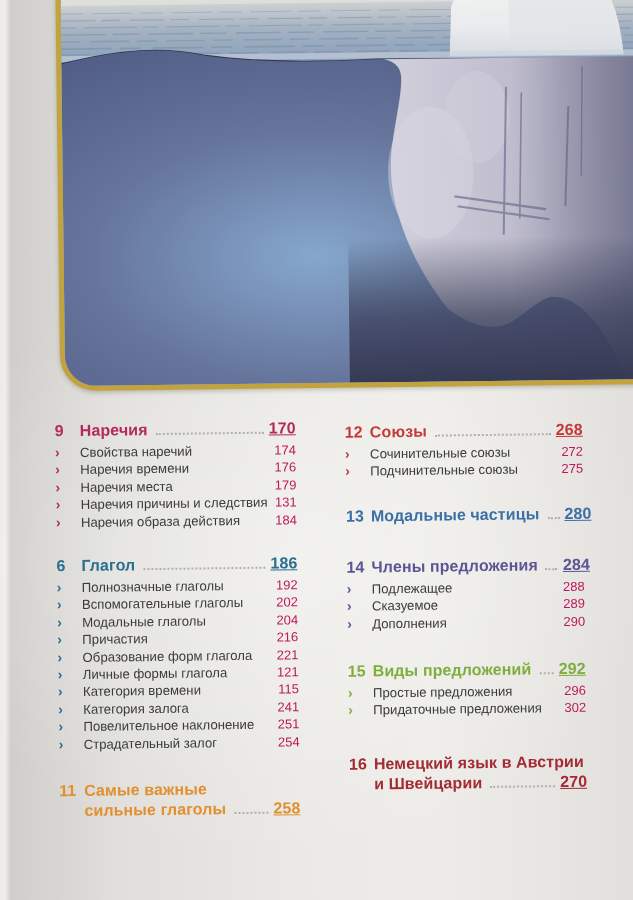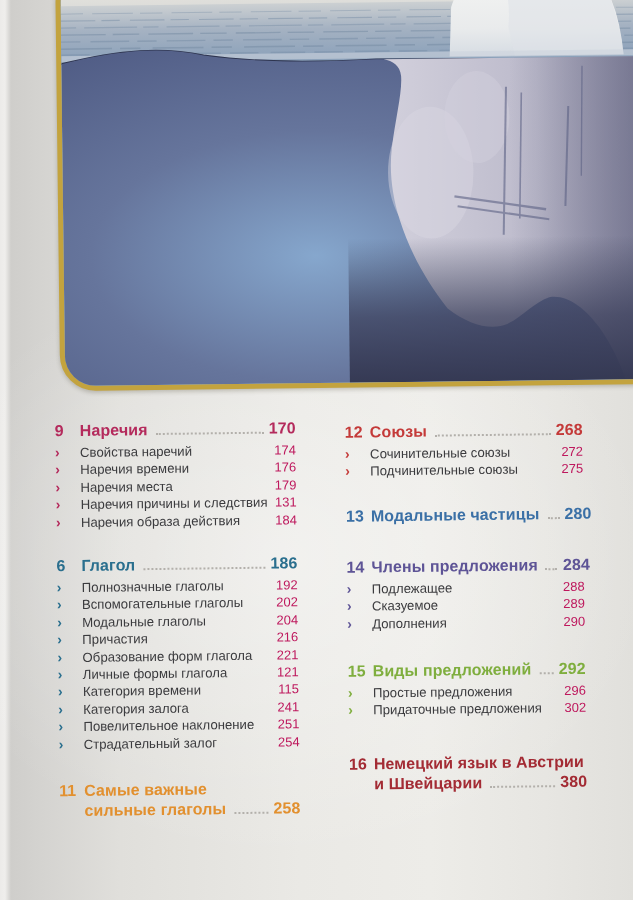--- a/index.html
+++ b/index.html
@@ -35,21 +35,21 @@
   [data-name="toc-section-11"]{margin-top:28px;}
   [data-name="toc-section-13"]{margin-top:26px;}
   [data-name="toc-section-14"]{margin-top:31px;}
   [data-name="toc-section-15"]{margin-top:29px;}
   [data-name="toc-section-16"]{margin-top:35px;}
 
   .toc-head{display:flex;font-weight:bold;font-size:16px;line-height:20px;letter-spacing:.1px;}
   .toc-num{width:25px;flex:none;}
   .toc-title{white-space:nowrap;}
   .dots{flex:1 1 auto;min-width:12px;border-bottom:2px dotted #b3b0ab;margin:0 5px 5px 8px;}
-  .toc-page{flex:none;}
+  .toc-page{flex:none;text-decoration:underline;}
 
   .toc-items{margin-top:3px;}
   .toc-item{display:flex;font-size:13.2px;line-height:17.4px;color:#3b3b3e;}
   .chev{width:25px;flex:none;font-weight:bold;font-size:14px;}
   .lbl{flex:1 1 auto;white-space:nowrap;}
   .pg{flex:none;color:#be185d;font-size:13px;}
 </style>
 </head>
 <body>
 
@@ -316,18 +316,18 @@
       </div>
       <div class="toc-section" data-name="toc-section-16">
         <div class="toc-head" data-name="toc-section-heading" style="color: rgb(163, 43, 52);">
           <span class="toc-num" data-name="toc-section-number">16</span>
           <span class="toc-title" data-name="toc-section-title">Немецкий язык в Австрии</span>
         </div>
         <div class="toc-head" data-name="toc-section-heading" style="color: rgb(163, 43, 52);">
           <span class="toc-num" data-name="toc-section-number"></span>
           <span class="toc-title" data-name="toc-section-title">и Швейцарии</span>
           <span class="dots" data-name="leader-dots"></span>
-          <span class="toc-page" data-name="toc-section-page-number">380</span>
+          <span class="toc-page" data-name="toc-section-page-number">270</span>
         </div>
       </div>
     </div>
 
 </div>
 
 </body></html>

